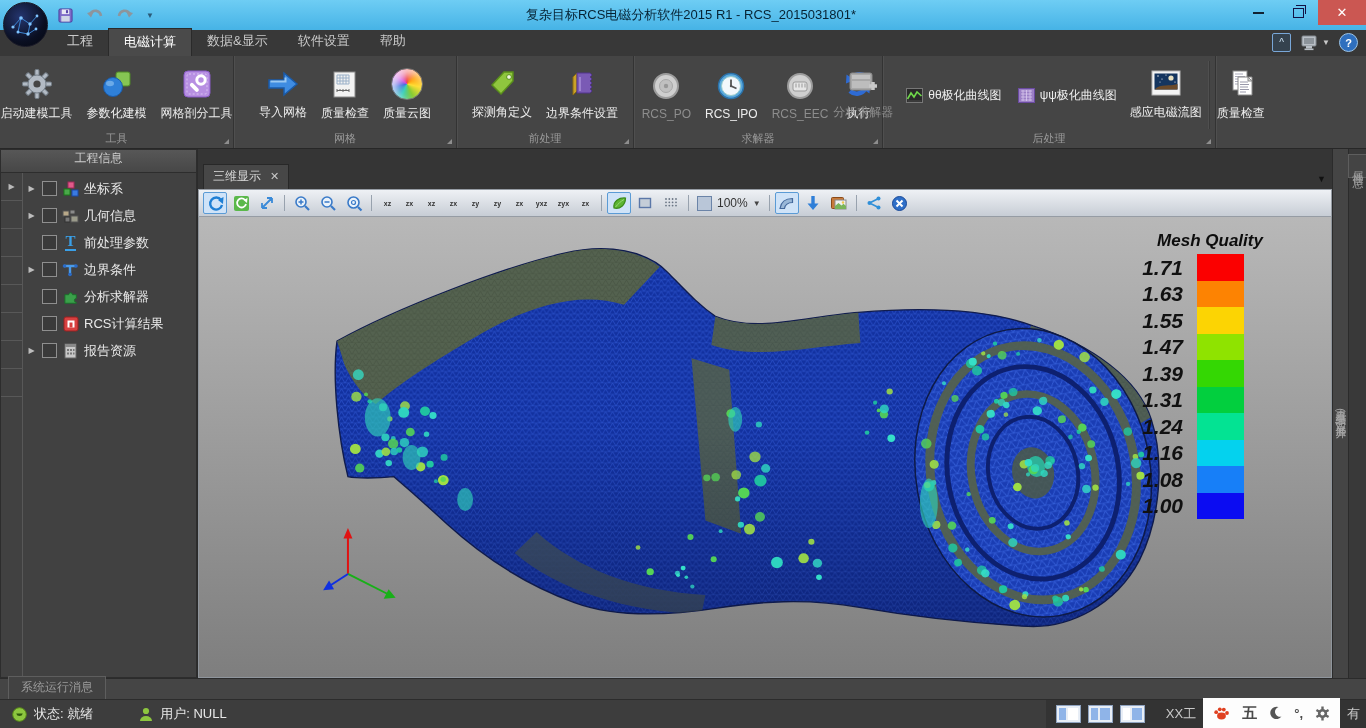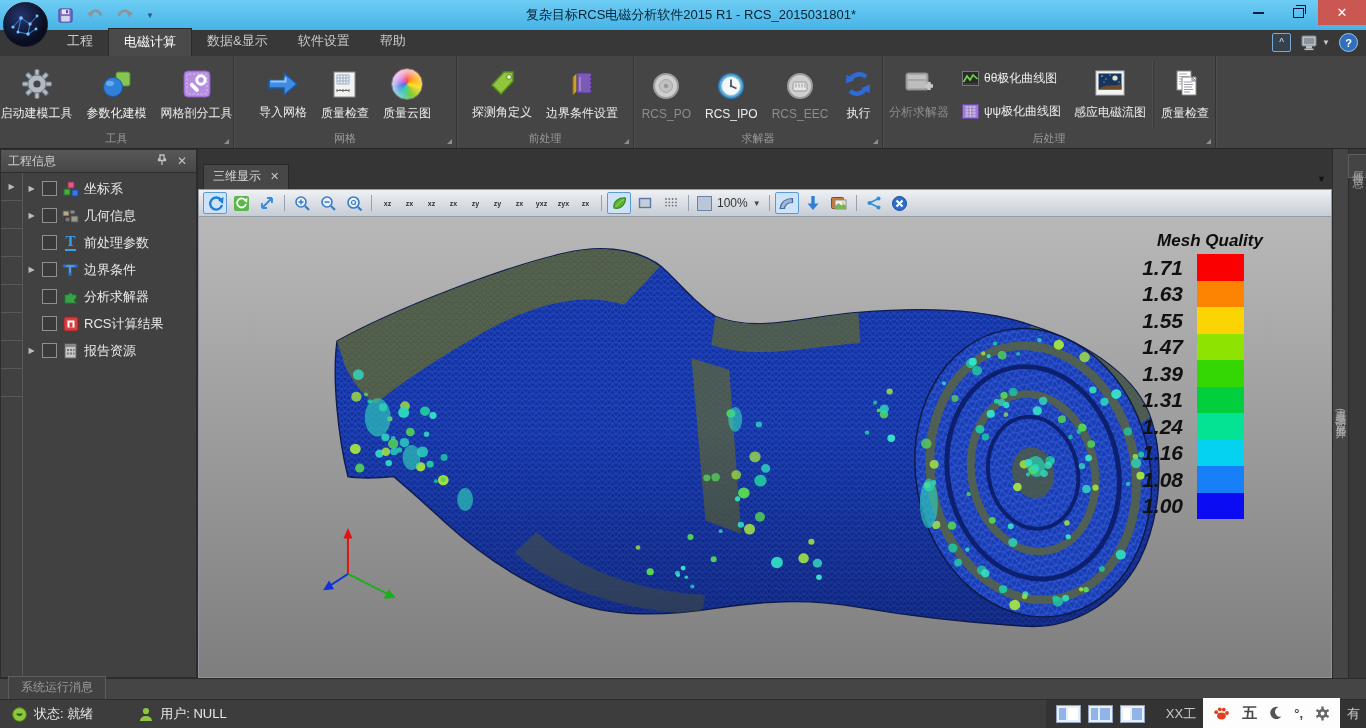--- a/index.html
+++ b/index.html
@@ -24,27 +24,27 @@
   .rr-help{width:17px;height:17px;border-radius:50%;background:#2f6fbe;border:1px solid #9cc4e8;color:#fff;font-size:11px;font-weight:bold;display:flex;align-items:center;justify-content:center;}
   .dd{font-size:8px;color:#c9c9c9;}
   
   .ribbon{height:92px;background:#454545;display:flex;border-bottom:1px solid #272727;flex:0 0 auto;}
   .rgroup{display:flex;flex-direction:column;border-right:1px solid #333;box-shadow:1px 0 0 #4f4f4f;}
   .rbtns{flex:1;display:flex;align-items:center;justify-content:center;padding:3px 5px 0;}
   .rbtn{display:flex;flex-direction:column;align-items:center;justify-content:center;height:68px;padding:0 7px;color:#ededed;font-size:12px;gap:5px;white-space:nowrap;}
   .rbtn.dis{color:#8d8d8d;}
   .glabel{height:17px;font-size:11px;color:#9a9a9a;text-align:center;position:relative;line-height:15px;}
   .glabel .cmark{position:absolute;right:4px;bottom:4px;width:0;height:0;border-left:5px solid transparent;border-bottom:5px solid #8e8e8e;}
-  .rstack{display:flex;flex-direction:column;justify-content:center;gap:16px;padding:0 6px;}
+  .rstack{display:flex;flex-direction:row;justify-content:center;gap:16px;padding:0 6px;}
   .rsmall{display:flex;align-items:center;gap:5px;color:#ededed;font-size:12px;white-space:nowrap;}
   .sphere{width:30px;height:30px;border-radius:50%;background:conic-gradient(#e33,#f90,#fd3,#8c3,#3cb,#36d,#c3d,#e33);border:1px solid #777;box-shadow:inset 5px 6px 8px rgba(255,255,255,.75);}
   
   .main{flex:1;display:flex;min-height:0;}
   .leftpanel{width:197px;background:#414141;display:flex;flex-direction:column;border-right:1px solid #2b2b2b;}
-  .lphead{height:22px;background:linear-gradient(#575757,#474747);border:1px solid #2d2d2d;display:flex;align-items:center;padding:0 7px;color:#cccccc;font-size:12px;gap:6px;}
+  .lphead{height:22px;background:linear-gradient(#575757,#474747);border:1px solid #2d2d2d;display:flex;align-items:center;padding:0 7px;color:#cccccc;font-size:12px;gap:6px;flex-direction:column;}
   .lphead .sp{flex:1;}
   .pinbtn,.xbtn{color:#c2c2c2;font-size:12px;width:14px;text-align:center;}
   .tree{flex:1;border:1px solid #2d2d2d;border-top:none;display:flex;background:#414141;}
   .gutter{width:21px;border-right:1px solid #585858;display:flex;flex-direction:column;}
   .gcell{height:27px;border-bottom:1px solid #585858;display:flex;align-items:center;justify-content:center;color:#b9b9b9;font-size:8px;}
   .rows{flex:1;padding-top:2px;}
   .trow{height:27px;display:flex;align-items:center;gap:5px;padding-left:3px;color:#e9e9e9;font-size:13px;}
   .tarr{width:11px;font-size:8px;color:#bdbdbd;text-align:center;}
   .cbx{width:13px;height:13px;border:1px solid #8f8f8f;background:#3a3a3a;flex:0 0 auto;}
   .ticon{width:17px;height:17px;display:flex;align-items:center;justify-content:center;flex:0 0 auto;}

